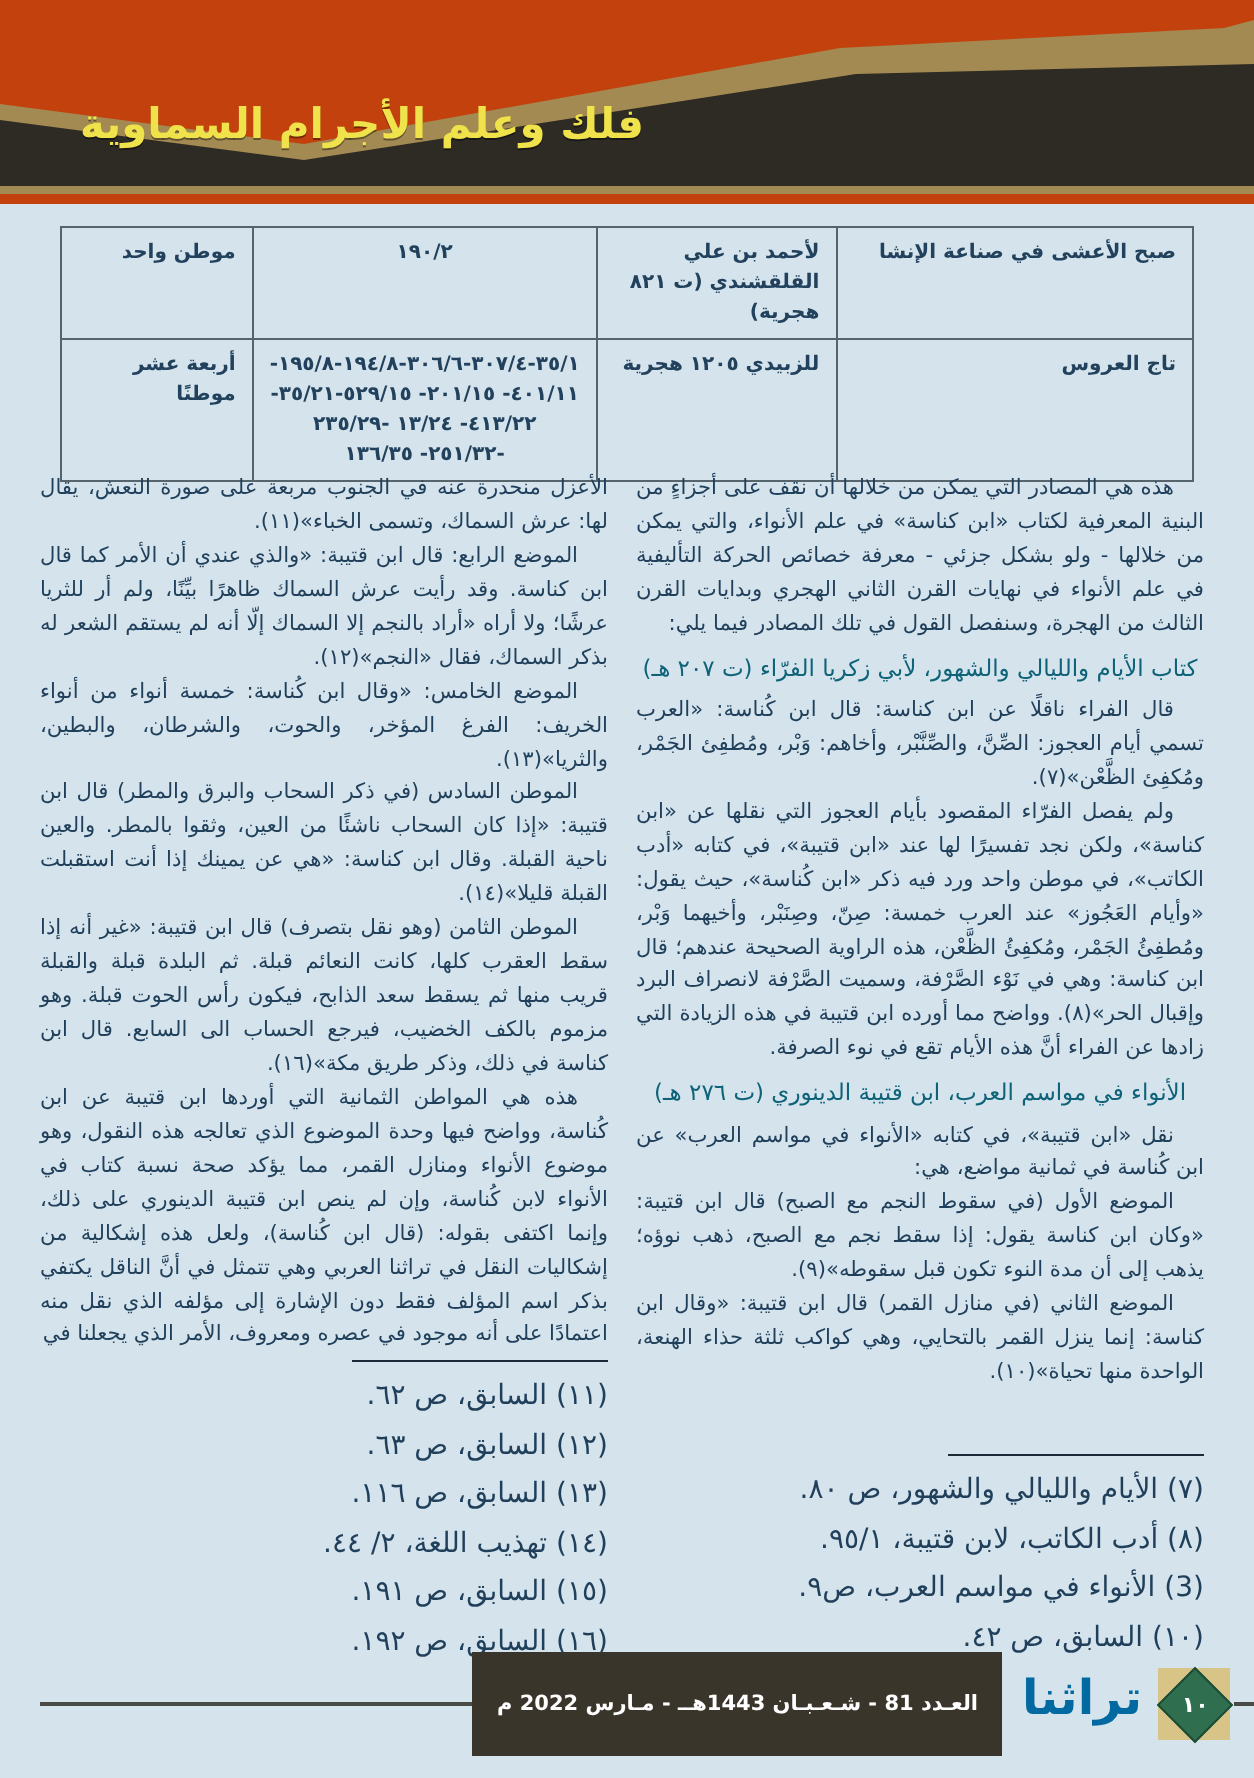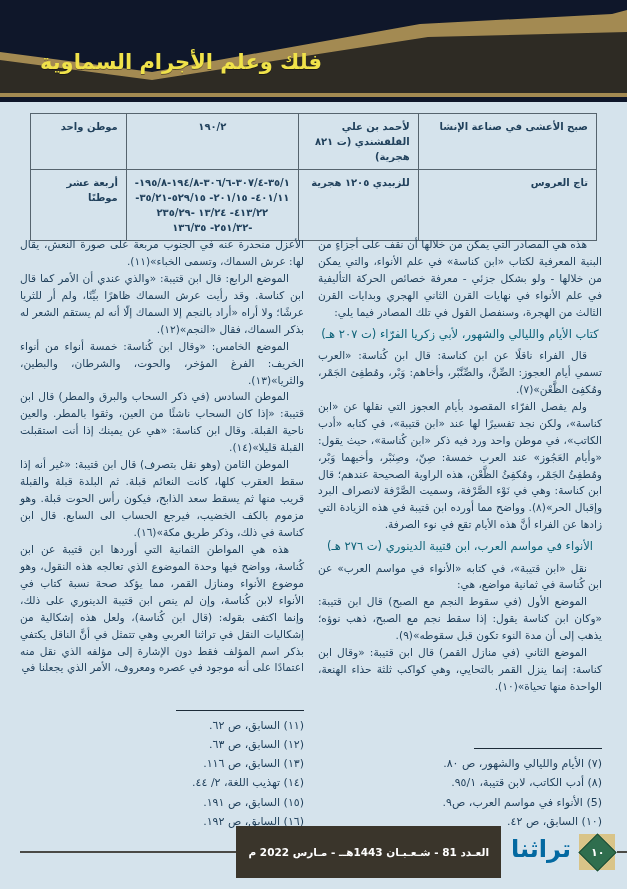--- a/index.html
+++ b/index.html
@@ -8,21 +8,21 @@
     font-family: "DejaVu Sans", sans-serif;
     background:#d5e3ec;
     color:#1f3f5a;
     direction: rtl;
     overflow:hidden;
     position:relative;
   }
   .page { width:627px; height:889px; position:relative; }
 
   
-  .banner { position:absolute; top:0; right:0; left:0; height:102px; background:#0f172a; }
+  .banner { position:absolute; top:0; right:0; left:0; height:102px; background:#c2410c; }
   .banner-gold {
     position:absolute; inset:0;
     background:#a38a52;
     clip-path: polygon(612px 14px, 627px 10px, 627px 97px, 0px 97px, 0px 52px, 152px 72px, 420px 24px);
   }
   .banner-dark {
     position:absolute; inset:0;
     background:#2e2b24;
     clip-path: polygon(627px 32px, 627px 93px, 0px 93px, 0px 60px, 152px 80px, 428px 37px);
   }
@@ -57,21 +57,21 @@
     position:absolute; top:236px; right:25px; left:20px; bottom:58px;
     display:flex; gap:14px;
   }
   .col { flex:1; display:flex; flex-direction:column; font-size:10.6px; line-height:1.6; text-align:justify; }
   .col p { text-indent:15px; }
   .col p.no-indent { text-indent:0; }
   .col h3 {
     color:#0f6379; font-size:11.5px; font-weight:normal;
     text-align:center; margin:5px 0 4px; line-height:1.5; text-indent:0;
   }
-  .footnotes { margin-top:auto; padding-top:4px; font-size:11px; line-height:1.75; }
+  .footnotes { margin-top:auto; padding-top:4px; font-size:14px; line-height:1.75; }
   .fn-rule { border:none; border-top:1.4px solid #1c2b38; width:128px; margin:0 0 5px auto;  margin-right:0; margin-left:auto;}
   
   .fn-rule { margin-right:0; margin-left:auto; }
   .footnotes div { white-space:nowrap; }
 
   
   .footer {
     position:absolute; bottom:14px; right:0; left:0; height:46px;
     display:flex; align-items:center;
   }
@@ -133,21 +133,21 @@
       <p>قال الفراء ناقلًا عن ابن كناسة: قال ابن كُناسة: «العرب تسمي أيام العجوز: الصِّنَّ، والصِّنَّبْر، وأخاهم: وَبْر، ومُطفِئ الجَمْر، ومُكفِئ الظَّعْن»(٧).</p>
       <p>ولم يفصل الفرّاء المقصود بأيام العجوز التي نقلها عن «ابن كناسة»، ولكن نجد تفسيرًا لها عند «ابن قتيبة»، في كتابه «أدب الكاتب»، في موطن واحد ورد فيه ذكر «ابن كُناسة»، حيث يقول: «وأيام العَجُوز» عند العرب خمسة: صِنّ، وصِنَبْر، وأخيهما وَبْر، ومُطفِئُ الجَمْر، ومُكفِئُ الظَّعْن، هذه الراوية الصحيحة عندهم؛ قال ابن كناسة: وهي في نَوْء الصَّرْفة، وسميت الصَّرْفة لانصراف البرد وإقبال الحر»(٨). وواضح مما أورده ابن قتيبة في هذه الزيادة التي زادها عن الفراء أنَّ هذه الأيام تقع في نوء الصرفة.</p>
       <h3>الأنواء في مواسم العرب، ابن قتيبة الدينوري (ت ٢٧٦ هـ)</h3>
       <p>نقل «ابن قتيبة»، في كتابه «الأنواء في مواسم العرب» عن ابن كُناسة في ثمانية مواضع، هي:</p>
       <p>الموضع الأول (في سقوط النجم مع الصبح) قال ابن قتيبة: «وكان ابن كناسة يقول: إذا سقط نجم مع الصبح، ذهب نوؤه؛ يذهب إلى أن مدة النوء تكون قبل سقوطه»(٩).</p>
       <p>الموضع الثاني (في منازل القمر) قال ابن قتيبة: «وقال ابن كناسة: إنما ينزل القمر بالتحايي، وهي كواكب ثلثة حذاء الهنعة، الواحدة منها تحياة»(١٠).</p>
       <div class="footnotes">
         <hr class="fn-rule">
         <div>(٧) الأيام والليالي والشهور، ص ٨٠.</div>
         <div>(٨) أدب الكاتب، لابن قتيبة، ٩٥/١.</div>
-        <div>(5) الأنواء في مواسم العرب، ص٩.</div>
+        <div>(3) الأنواء في مواسم العرب، ص٩.</div>
         <div>(١٠) السابق، ص ٤٢.</div>
       </div>
     </div>
 
     <div class="col">
       <p class="no-indent">الأعزل منحدرة عنه في الجنوب مربعة على صورة النعش، يقال لها: عرش السماك، وتسمى الخباء»(١١).</p>
       <p>الموضع الرابع: قال ابن قتيبة: «والذي عندي أن الأمر كما قال ابن كناسة. وقد رأيت عرش السماك ظاهرًا بيِّنًا، ولم أر للثريا عرشًا؛ ولا أراه «أراد بالنجم إلا السماك إلّا أنه لم يستقم الشعر له بذكر السماك، فقال «النجم»(١٢).</p>
       <p>الموضع الخامس: «وقال ابن كُناسة: خمسة أنواء من أنواء الخريف: الفرغ المؤخر، والحوت، والشرطان، والبطين، والثريا»(١٣).</p>
       <p>الموطن السادس (في ذكر السحاب والبرق والمطر) قال ابن قتيبة: «إذا كان السحاب ناشئًا من العين، وثقوا بالمطر. والعين ناحية القبلة. وقال ابن كناسة: «هي عن يمينك إذا أنت استقبلت القبلة قليلا»(١٤).</p>
       <p>الموطن الثامن (وهو نقل بتصرف) قال ابن قتيبة: «غير أنه إذا سقط العقرب كلها، كانت النعائم قبلة. ثم البلدة قبلة والقبلة قريب منها ثم يسقط سعد الذابح، فيكون رأس الحوت قبلة. وهو مزموم بالكف الخضيب، فيرجع الحساب الى السابع. قال ابن كناسة في ذلك، وذكر طريق مكة»(١٦).</p>

